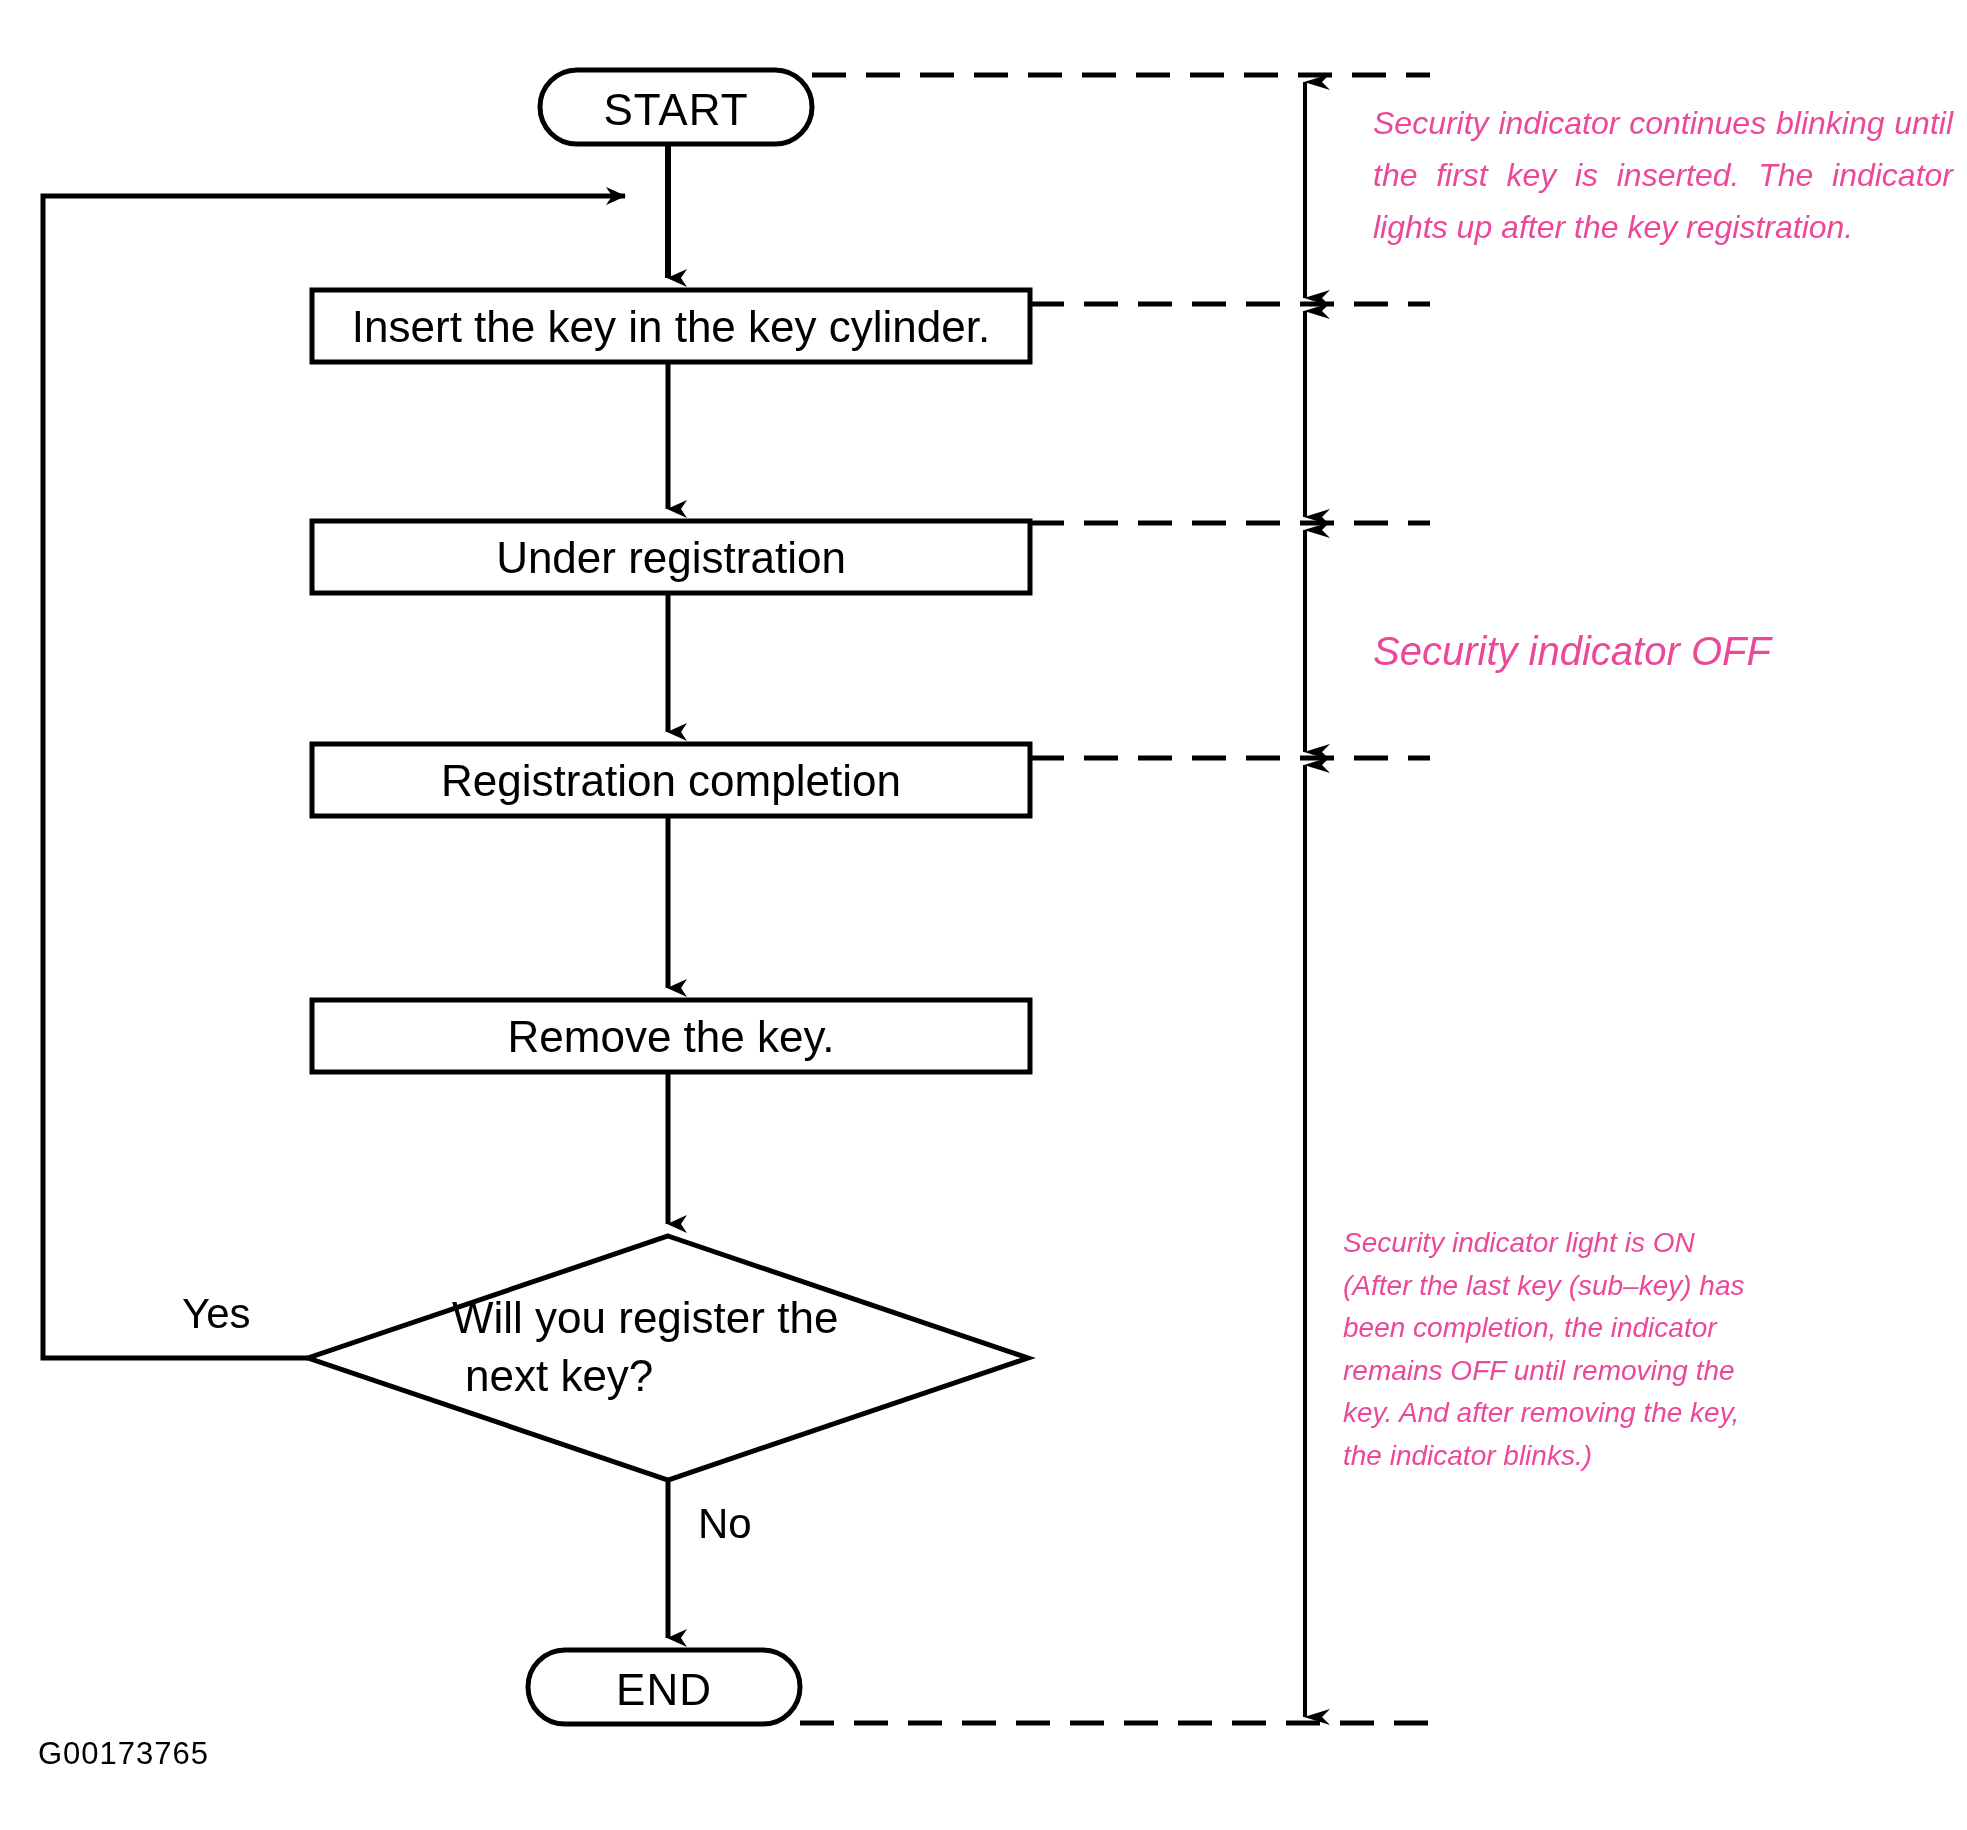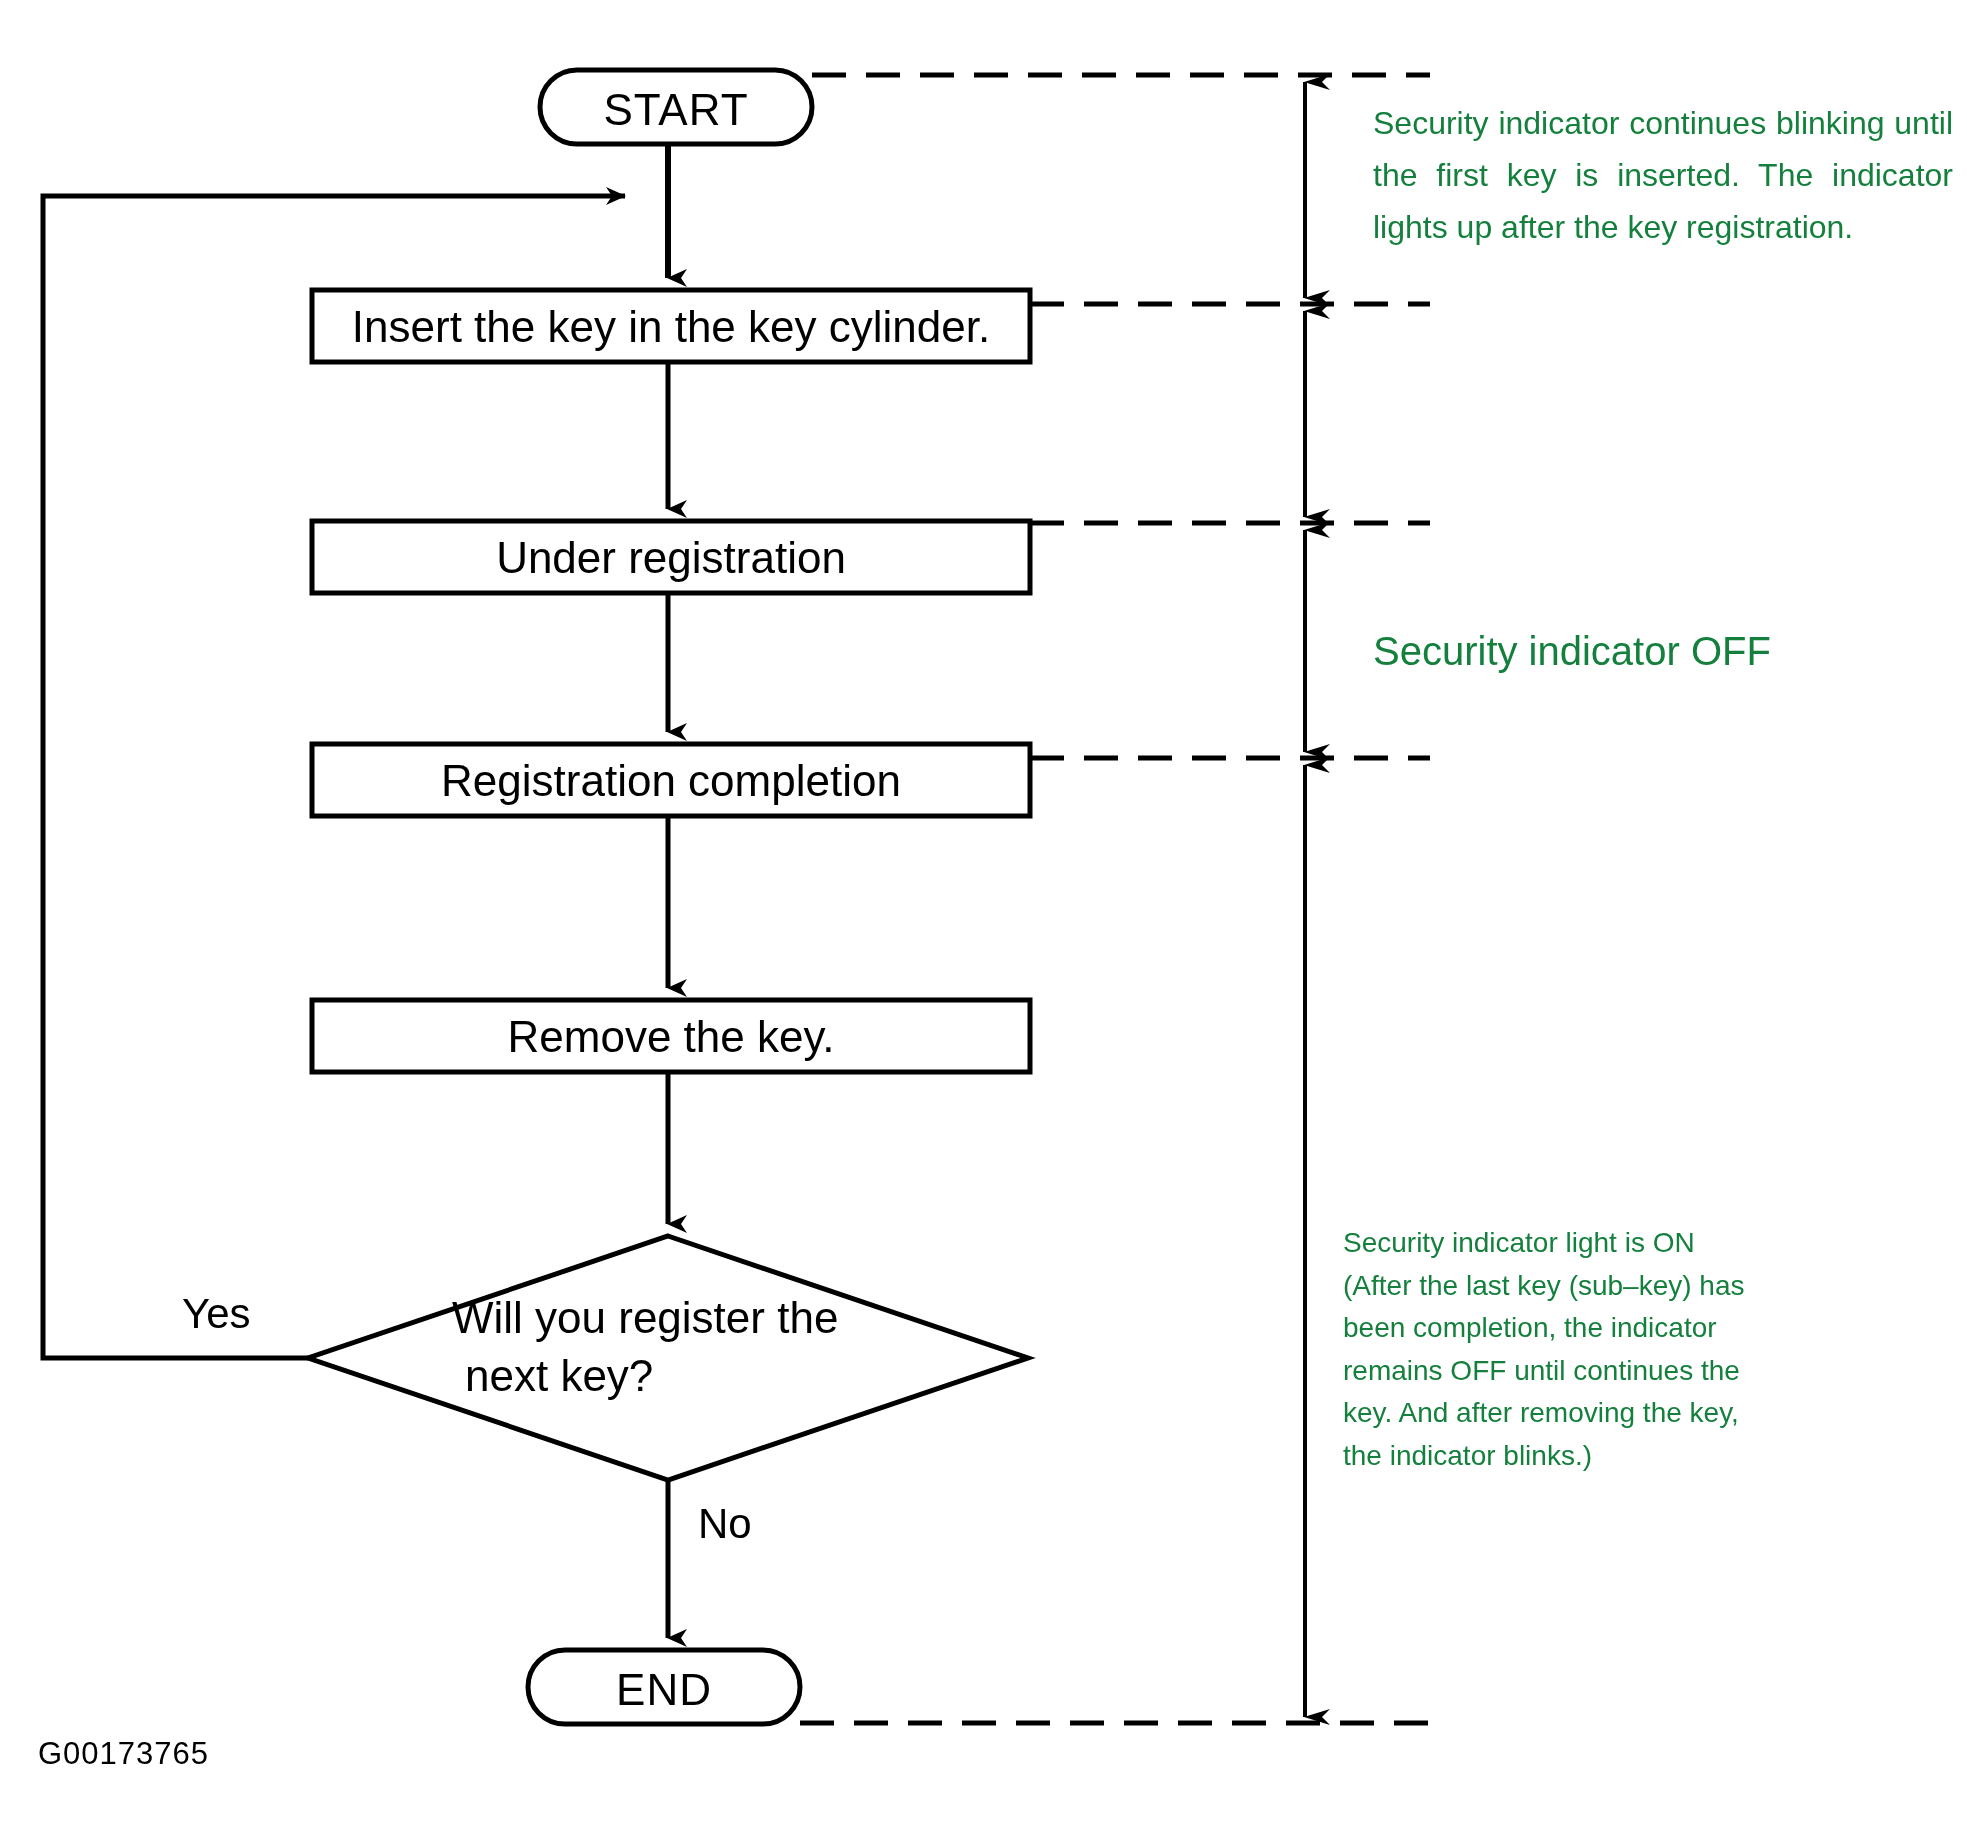--- a/index.html
+++ b/index.html
@@ -43,21 +43,22 @@
   .dec-label {
     font-size: 44px;
     text-align: left;
   }
   .branch-label {
     position: absolute;
     font-size: 42px;
   }
   .anno {
     position: absolute;
-    color: #15803d;
+    color: #ec4899;
+    font-style: italic;
   }
   .anno-small {
     font-size: 32px;
     line-height: 1.62;
     width: 580px;
     text-align: justify;
   }
   .anno-mid {
     font-size: 40px;
     line-height: 1.3;
@@ -166,20 +167,20 @@
 
   <div class="anno anno-small" style="left:1373px; top:98px;">Security indicator continues blinking until the first key is inserted. The indicator lights up after the key registration.</div>
 
 
   <div class="anno anno-mid" style="left:1373px; top:625px;">Security indicator OFF</div>
 
   <div class="anno anno-big" style="left:1343px; top:1222px;">
     <span>Security indicator light is ON</span>
     <span>(After the last key (sub–key) has</span>
     <span>been  completion,  the  indicator</span>
-    <span>remains OFF until continues the</span>
+    <span>remains OFF until removing the</span>
     <span>key. And after removing the key,</span>
     <span>the indicator blinks.)</span>
   </div>
 
   <div class="figure-id" style="left:38px; top:1736px;">G00173765</div>
 
 </div>
 
 </body></html>

